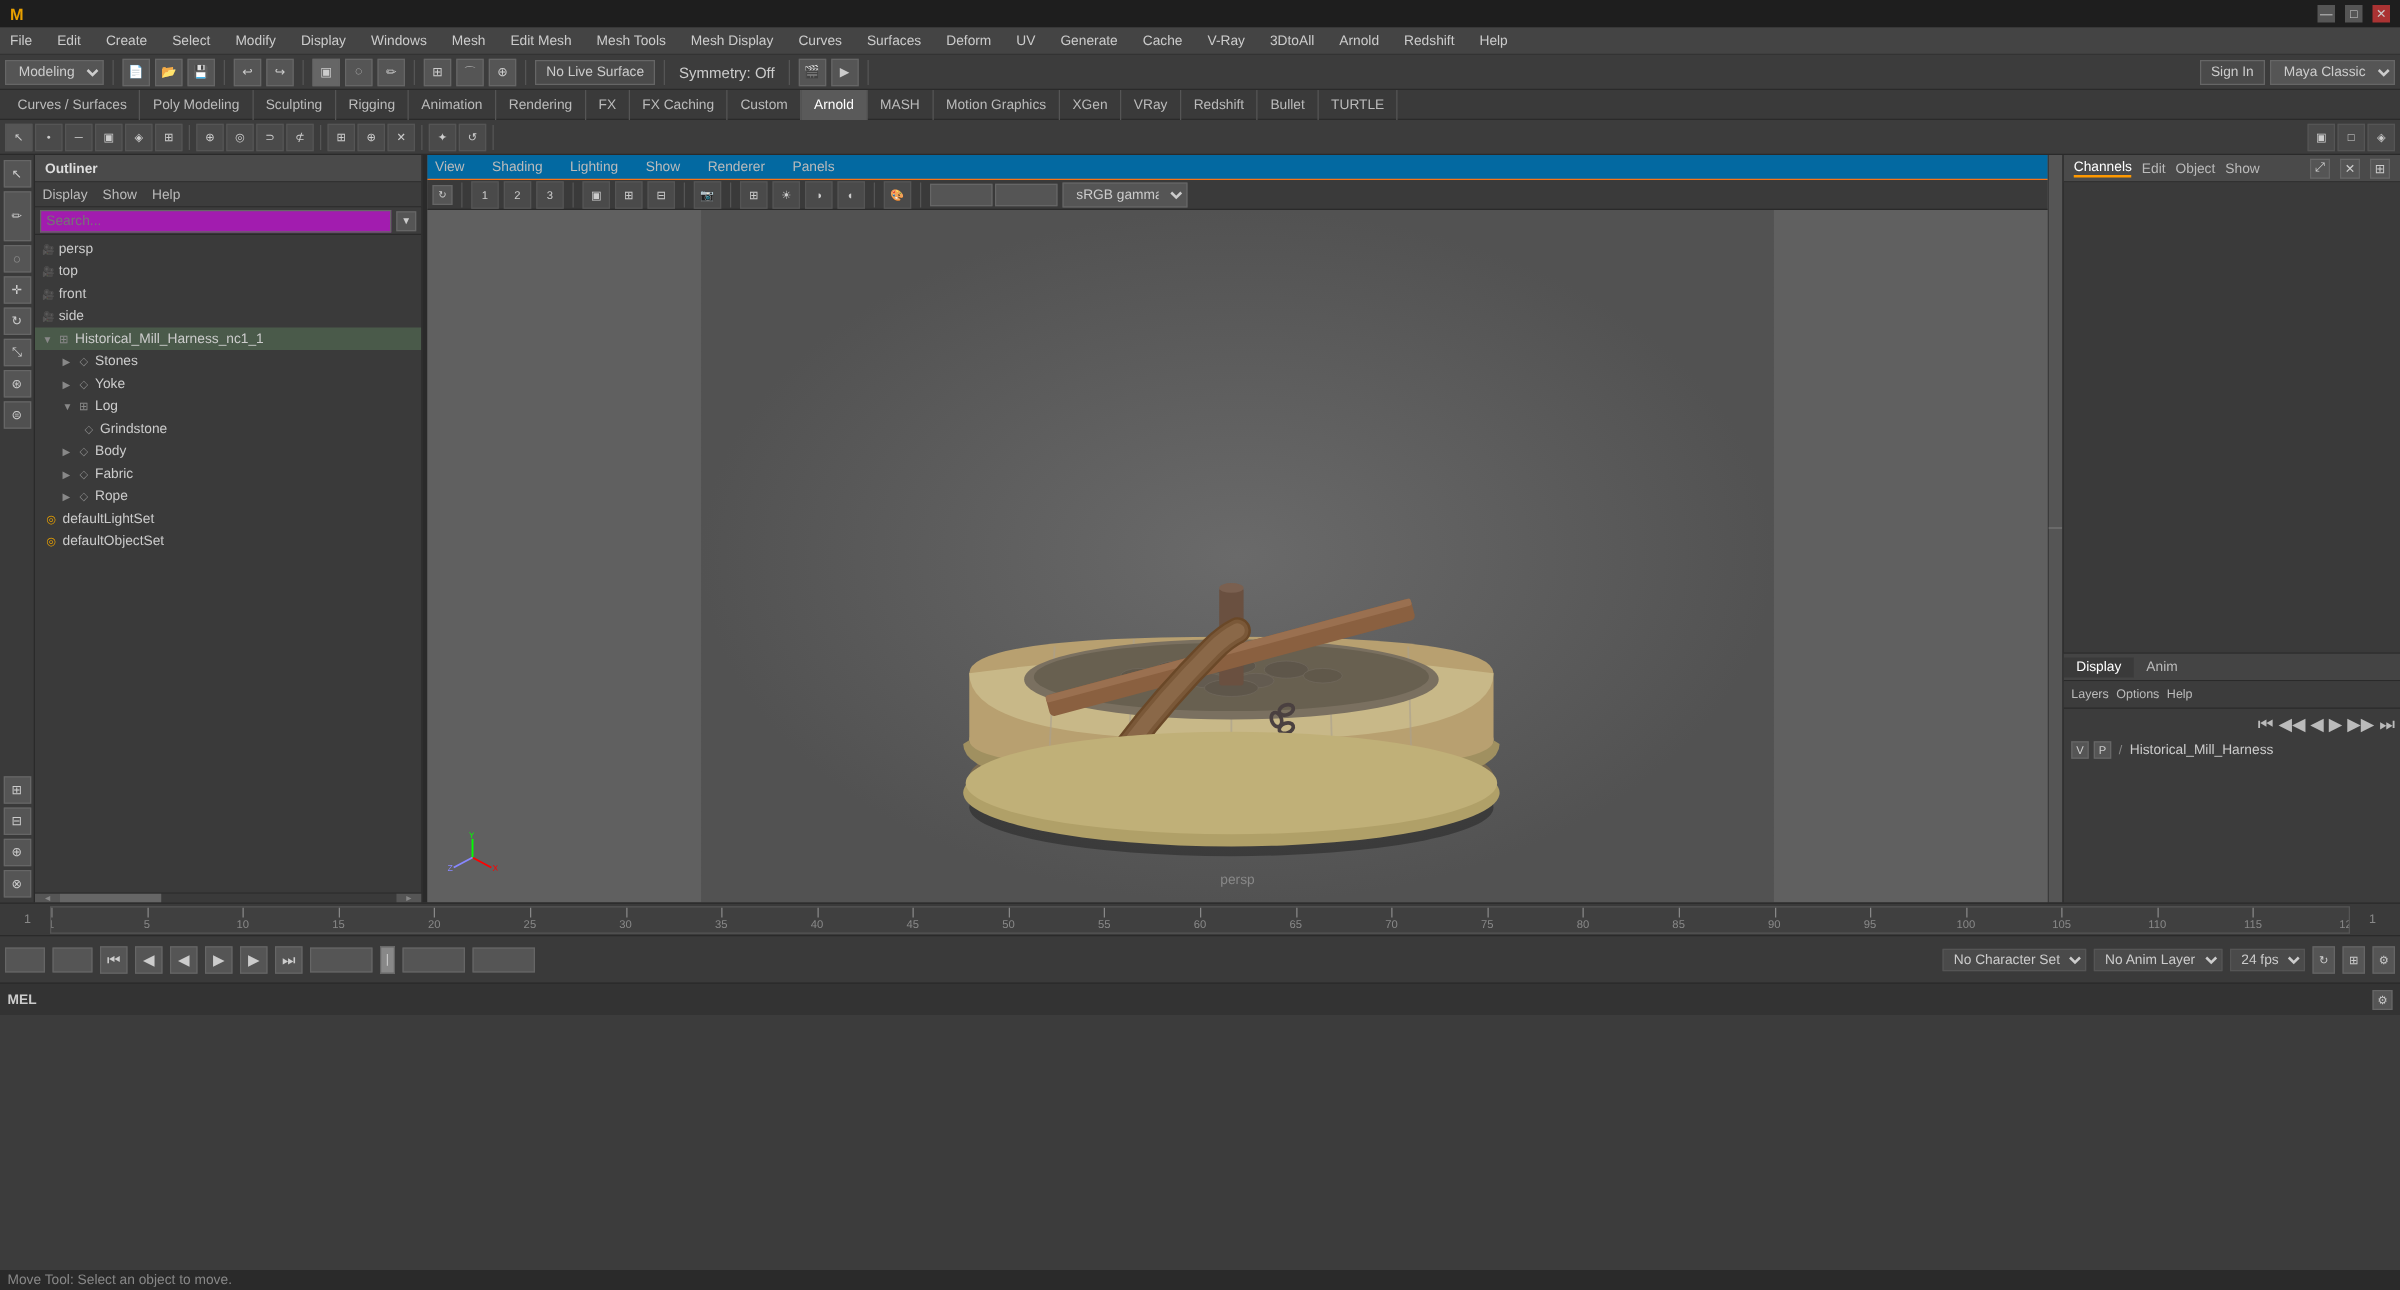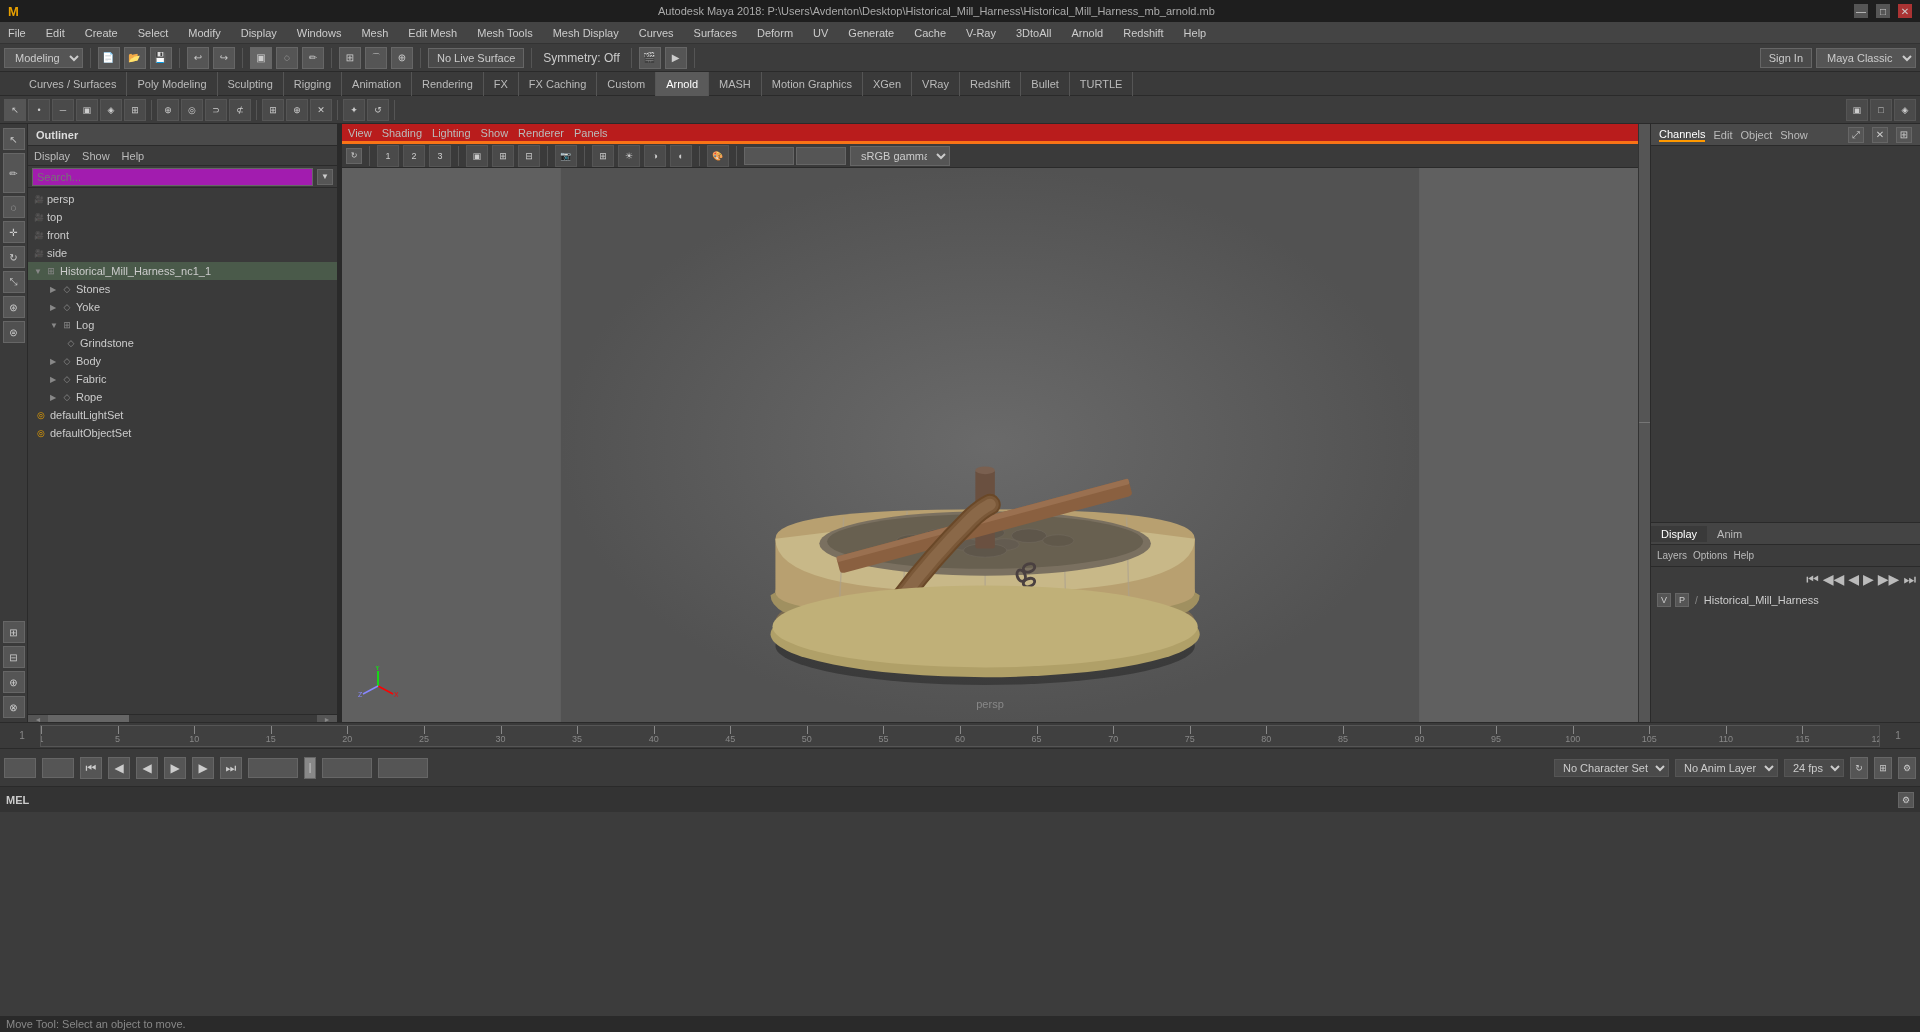--- a/index.html
+++ b/index.html
@@ -83,21 +83,21 @@
       display: flex;
       align-items: center;
     }
 
     
     #tabs-row {
       height: 24px;
       background: #3a3a3a;
       display: flex;
       align-items: center;
-      padding: 0 19px;
+      padding: 0 4px;
       gap: 0;
       border-bottom: 1px solid #2a2a2a;
     }
     .tab-item {
       padding: 3px 10px;
       font-size: 11px;
       color: #bbb;
       cursor: pointer;
       border-right: 1px solid #555;
       height: 24px;
@@ -416,26 +416,26 @@
       border: 1px solid #555;
       color: #ccc;
       padding: 1px 4px;
       font-size: 11px;
       height: 18px;
     }
 
     
     #viewport-menu {
       height: 20px;
-      background: #b91c1c;
-      display: flex;
-      align-items: center;
-      gap: 10px;
+      background: #0369a1;
+      display: flex;
+      align-items: center;
+      gap: 22px;
       padding: 0 6px;
-      border-bottom: 3px solid #f97316;
+      border-bottom: 1px solid #f97316;
     }
     .vp-menu { font-size: 11px; color: #bbb; cursor: pointer; }
 
     
     #right-expand {
       width: 12px;
       background: #555;
       display: flex;
       align-items: center;
       justify-content: center;
@@ -489,21 +489,20 @@
       padding: 0 2px;
     }
   </style>
 </head>
 <body>
 
 <div id="title-bar">
   <div style="display:flex; align-items:center; gap:6px;">
     <span style="color:#e8a000; font-weight:bold; font-size:13px;">M</span>
   </div>
-  <div id="title-bar-title" style="font-size:11px;">Autodesk Maya 2018: P:\Users\Avdenton\Desktop\Historical_Mill_Harness\Historical_Mill_Harness_mb_arnold.mb</div>
   <div id="title-bar-controls">
     <button class="title-btn">—</button>
     <button class="title-btn">□</button>
     <button class="title-btn" style="background:#aa3333;">✕</button>
   </div>
 </div>
 
 <div id="menu-bar">
 <span class="menu-item">File</span>
     <span class="menu-item">Edit</span>

